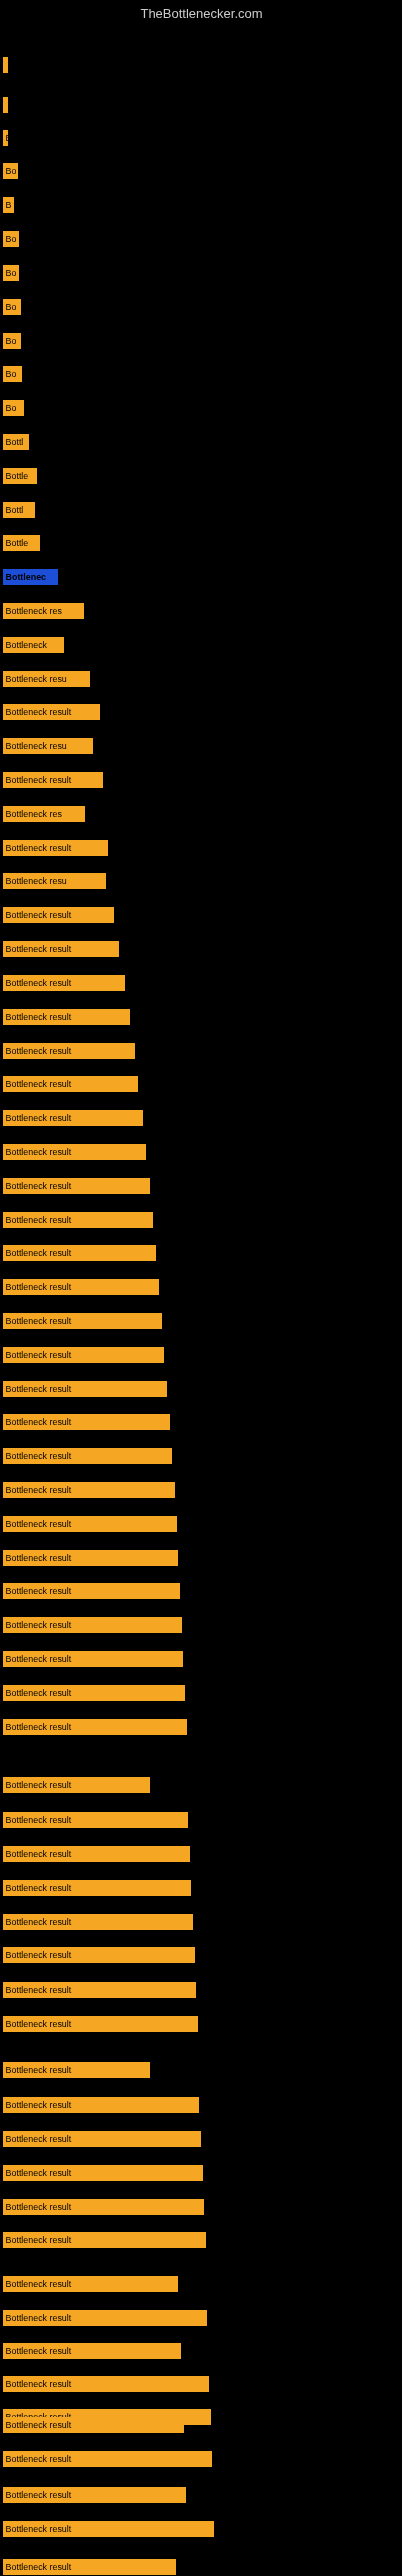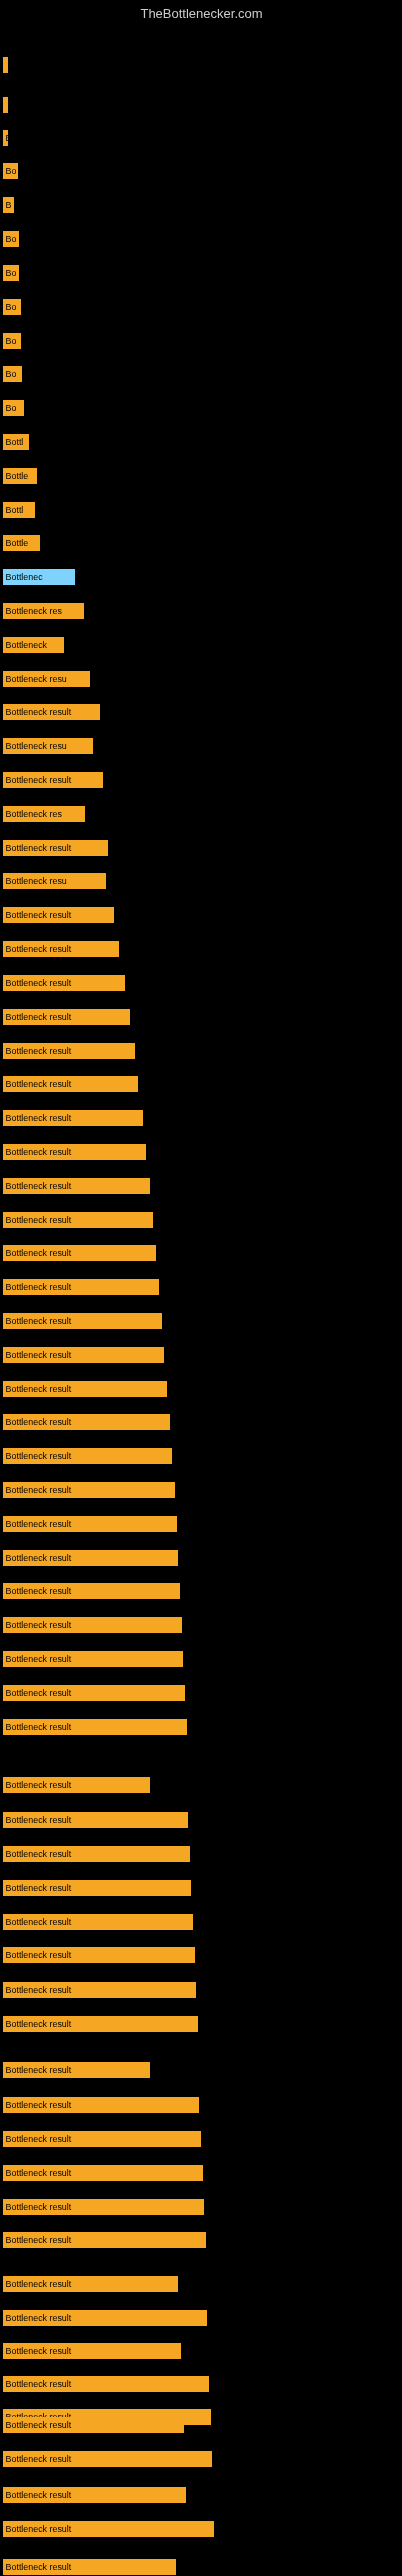--- a/index.html
+++ b/index.html
@@ -77,21 +77,21 @@
     <div style="position: absolute; top: 443px; left: 3.2px; height: 17.7px; display: flex; align-items: center;">
       <div style="background-color: rgb(245, 166, 35); height: 16px; width: 34px; display: flex; align-items: center; padding: 0px 2.4px; font-size: 8.9px; color: rgb(0, 0, 0); white-space: nowrap; overflow: hidden; flex-shrink: 0;">Bottle</div>
     </div>
     <div style="position: absolute; top: 477px; left: 3.2px; height: 17.7px; display: flex; align-items: center;">
       <div style="background-color: rgb(245, 166, 35); height: 16px; width: 32px; display: flex; align-items: center; padding: 0px 2.4px; font-size: 8.9px; color: rgb(0, 0, 0); white-space: nowrap; overflow: hidden; flex-shrink: 0;">Bottl</div>
     </div>
     <div style="position: absolute; top: 510px; left: 3.2px; height: 17.7px; display: flex; align-items: center;">
       <div style="background-color: rgb(245, 166, 35); height: 16px; width: 37px; display: flex; align-items: center; padding: 0px 2.4px; font-size: 8.9px; color: rgb(0, 0, 0); white-space: nowrap; overflow: hidden; flex-shrink: 0;">Bottle</div>
     </div>
     <div style="position: absolute; top: 544px; left: 3.2px; height: 17.7px; display: flex; align-items: center;">
-      <div style="background-color: #7dd3fc; height: 16px; width: 72px; display: flex; align-items: center; padding: 0px 2.4px; font-size: 8.9px; color: rgb(0, 0, 0); white-space: nowrap; overflow: hidden; flex-shrink: 0;">Bottlenec</div>
+      <div style="background-color: #1d4ed8; height: 16px; width: 55px; display: flex; align-items: center; padding: 0px 2.4px; font-size: 8.9px; color: rgb(0, 0, 0); white-space: nowrap; overflow: hidden; flex-shrink: 0; font-weight: bold;">Bottlenec</div>
     </div>
     <div style="position: absolute; top: 578px; left: 3.2px; height: 17.7px; display: flex; align-items: center;">
       <div style="background-color: rgb(245, 166, 35); height: 16px; width: 81px; display: flex; align-items: center; padding: 0px 2.4px; font-size: 8.9px; color: rgb(0, 0, 0); white-space: nowrap; overflow: hidden; flex-shrink: 0;">Bottleneck res</div>
     </div>
     <div style="position: absolute; top: 612px; left: 3.2px; height: 17.7px; display: flex; align-items: center;">
       <div style="background-color: rgb(245, 166, 35); height: 16px; width: 61px; display: flex; align-items: center; padding: 0px 2.4px; font-size: 8.9px; color: rgb(0, 0, 0); white-space: nowrap; overflow: hidden; flex-shrink: 0;">Bottleneck</div>
     </div>
     <div style="position: absolute; top: 646px; left: 3.2px; height: 17.7px; display: flex; align-items: center;">
       <div style="background-color: rgb(245, 166, 35); height: 16px; width: 87px; display: flex; align-items: center; padding: 0px 2.4px; font-size: 8.9px; color: rgb(0, 0, 0); white-space: nowrap; overflow: hidden; flex-shrink: 0;">Bottleneck resu</div>
     </div>

